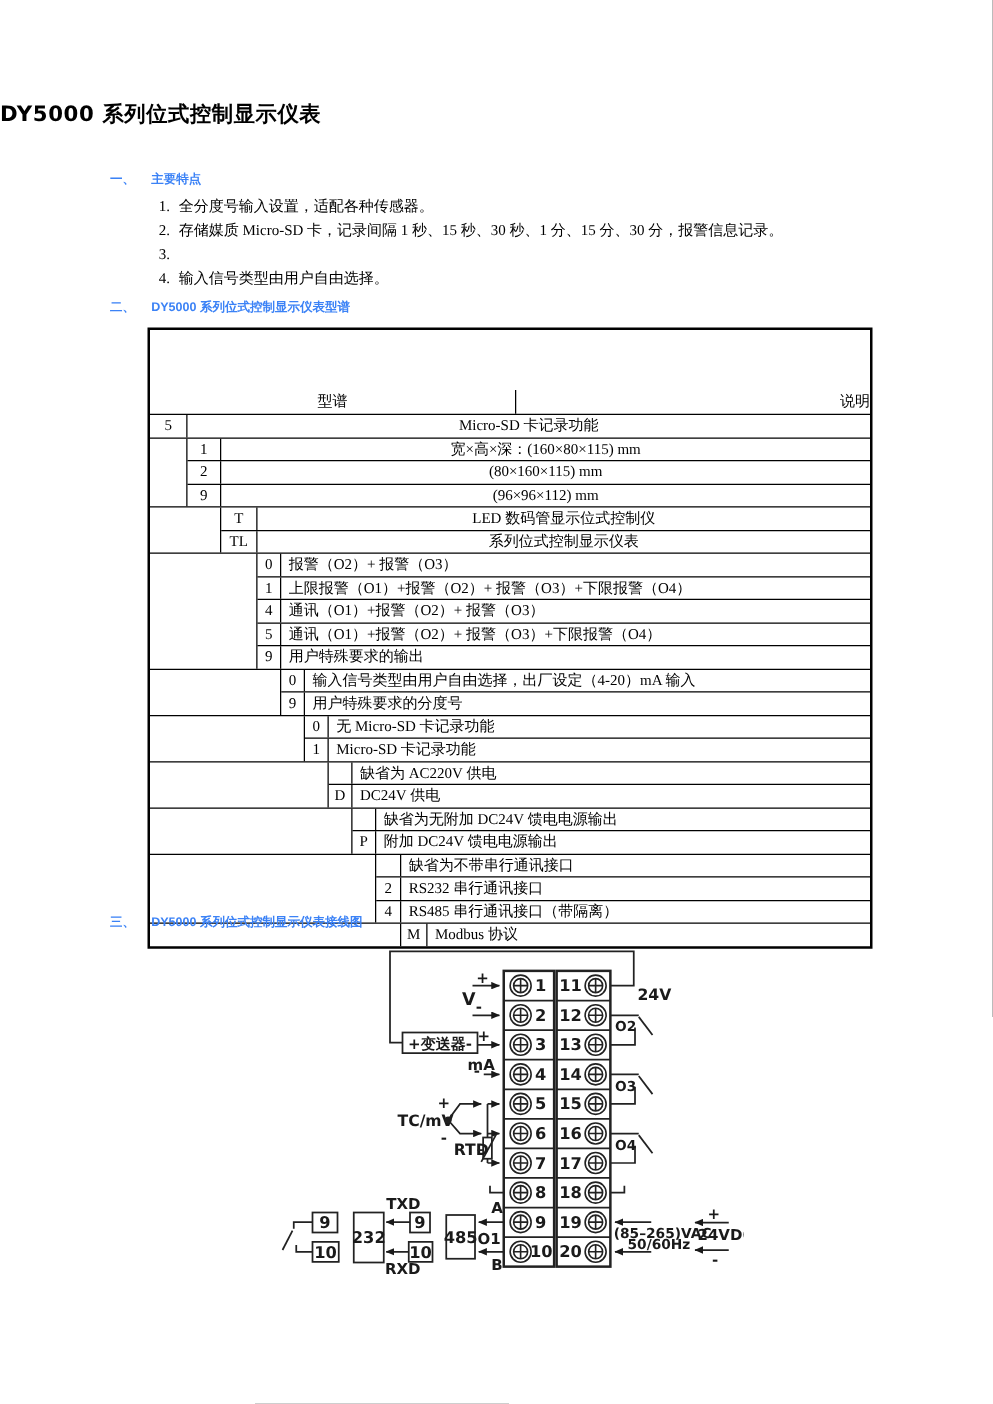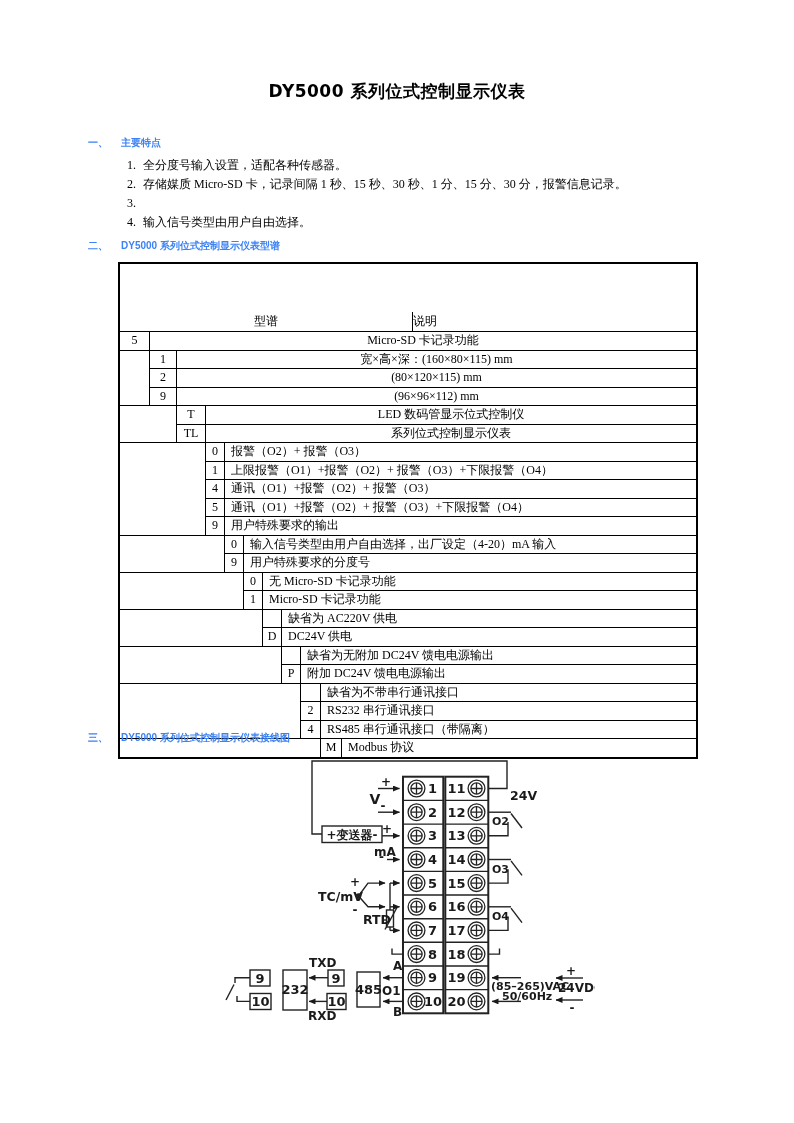--- a/index.html
+++ b/index.html
@@ -1,33 +1,33 @@
 <!DOCTYPE html>
 <html><head>
 <meta charset="utf-8">
 <style>
   html,body{margin:0;padding:0;background:#888;}
   .page{position:relative;width:794px;height:1123px;background:#fff;margin:0 auto;
         font-family:"Liberation Serif","DejaVu Serif",serif;color:#000;overflow:hidden;}
-  .title{position:absolute;top:80px;left:0;width:100%;text-align:center;margin:0;
+  .title{position:absolute;top:80px;left:0;width:100%;text-align:left;margin:0;
          font-size:17px;font-weight:700;letter-spacing:.5px;
          font-family:"DejaVu Sans","Liberation Sans",sans-serif;}
   .sec{position:absolute;left:88px;color:#3b82f6;font-weight:700;font-size:10px;
        font-family:Liberation Sans, sans-serif;white-space:nowrap;}
   .sec .secnum{margin-right:13px;}
   .sec1{top:136px}.sec2{top:239px}.sec3{top:731px}
   .features{position:absolute;left:127px;top:156px;font-size:12px;line-height:19px;}
   .feat{display:flex;white-space:nowrap;}
   .fnum{width:16px;flex:none;}
   
   .ptable{position:absolute;left:118px;top:262px;width:580px;border:2px solid #000;
           box-sizing:border-box;font-size:12px;background:#fff;}
   .throw{display:flex;height:19px;line-height:19px;border-bottom:1px solid #000;margin-top:48px;}
   .th1{width:293px;border-right:1px solid #000;text-align:center;box-sizing:border-box;}
-  .th2{flex:1;text-align:left;}
+  .th2{flex:1;text-align:right;}
   .tgroup{display:flex;}
   .tgroup + .tgroup{border-top:1px solid #000;}
   .tblank{flex:none;border-right:1px solid #000;box-sizing:border-box;}
   .trows{flex:1;min-width:0;}
   .trow{display:flex;height:17.5px;line-height:17.5px;}
   .trow + .trow{border-top:1px solid #000;}
   .tcode{flex:none;border-right:1px solid #000;text-align:center;box-sizing:border-box;}
   .tdesc{flex:1;padding-left:6px;white-space:nowrap;overflow:hidden;}
   .tdesc.c{text-align:center;padding-left:0;}
   .g1 .tcode{width:30px}
@@ -96,21 +96,21 @@
 
     <div class="tgroup g2">
       <div class="tblank"></div>
       <div class="trows">
         <div class="trow">
             <div class="tcode">1</div>
             <div class="tdesc c">宽×高×深：(160×80×115) mm</div>
           </div>
         <div class="trow">
             <div class="tcode">2</div>
-            <div class="tdesc c">(80×120×115) mm</div>
+            <div class="tdesc c">(80×160×115) mm</div>
           </div>
         <div class="trow">
             <div class="tcode">9</div>
             <div class="tdesc c">(96×96×112) mm</div>
           </div>
       </div>
     </div>
 
     <div class="tgroup g3">
       <div class="tblank"></div>

